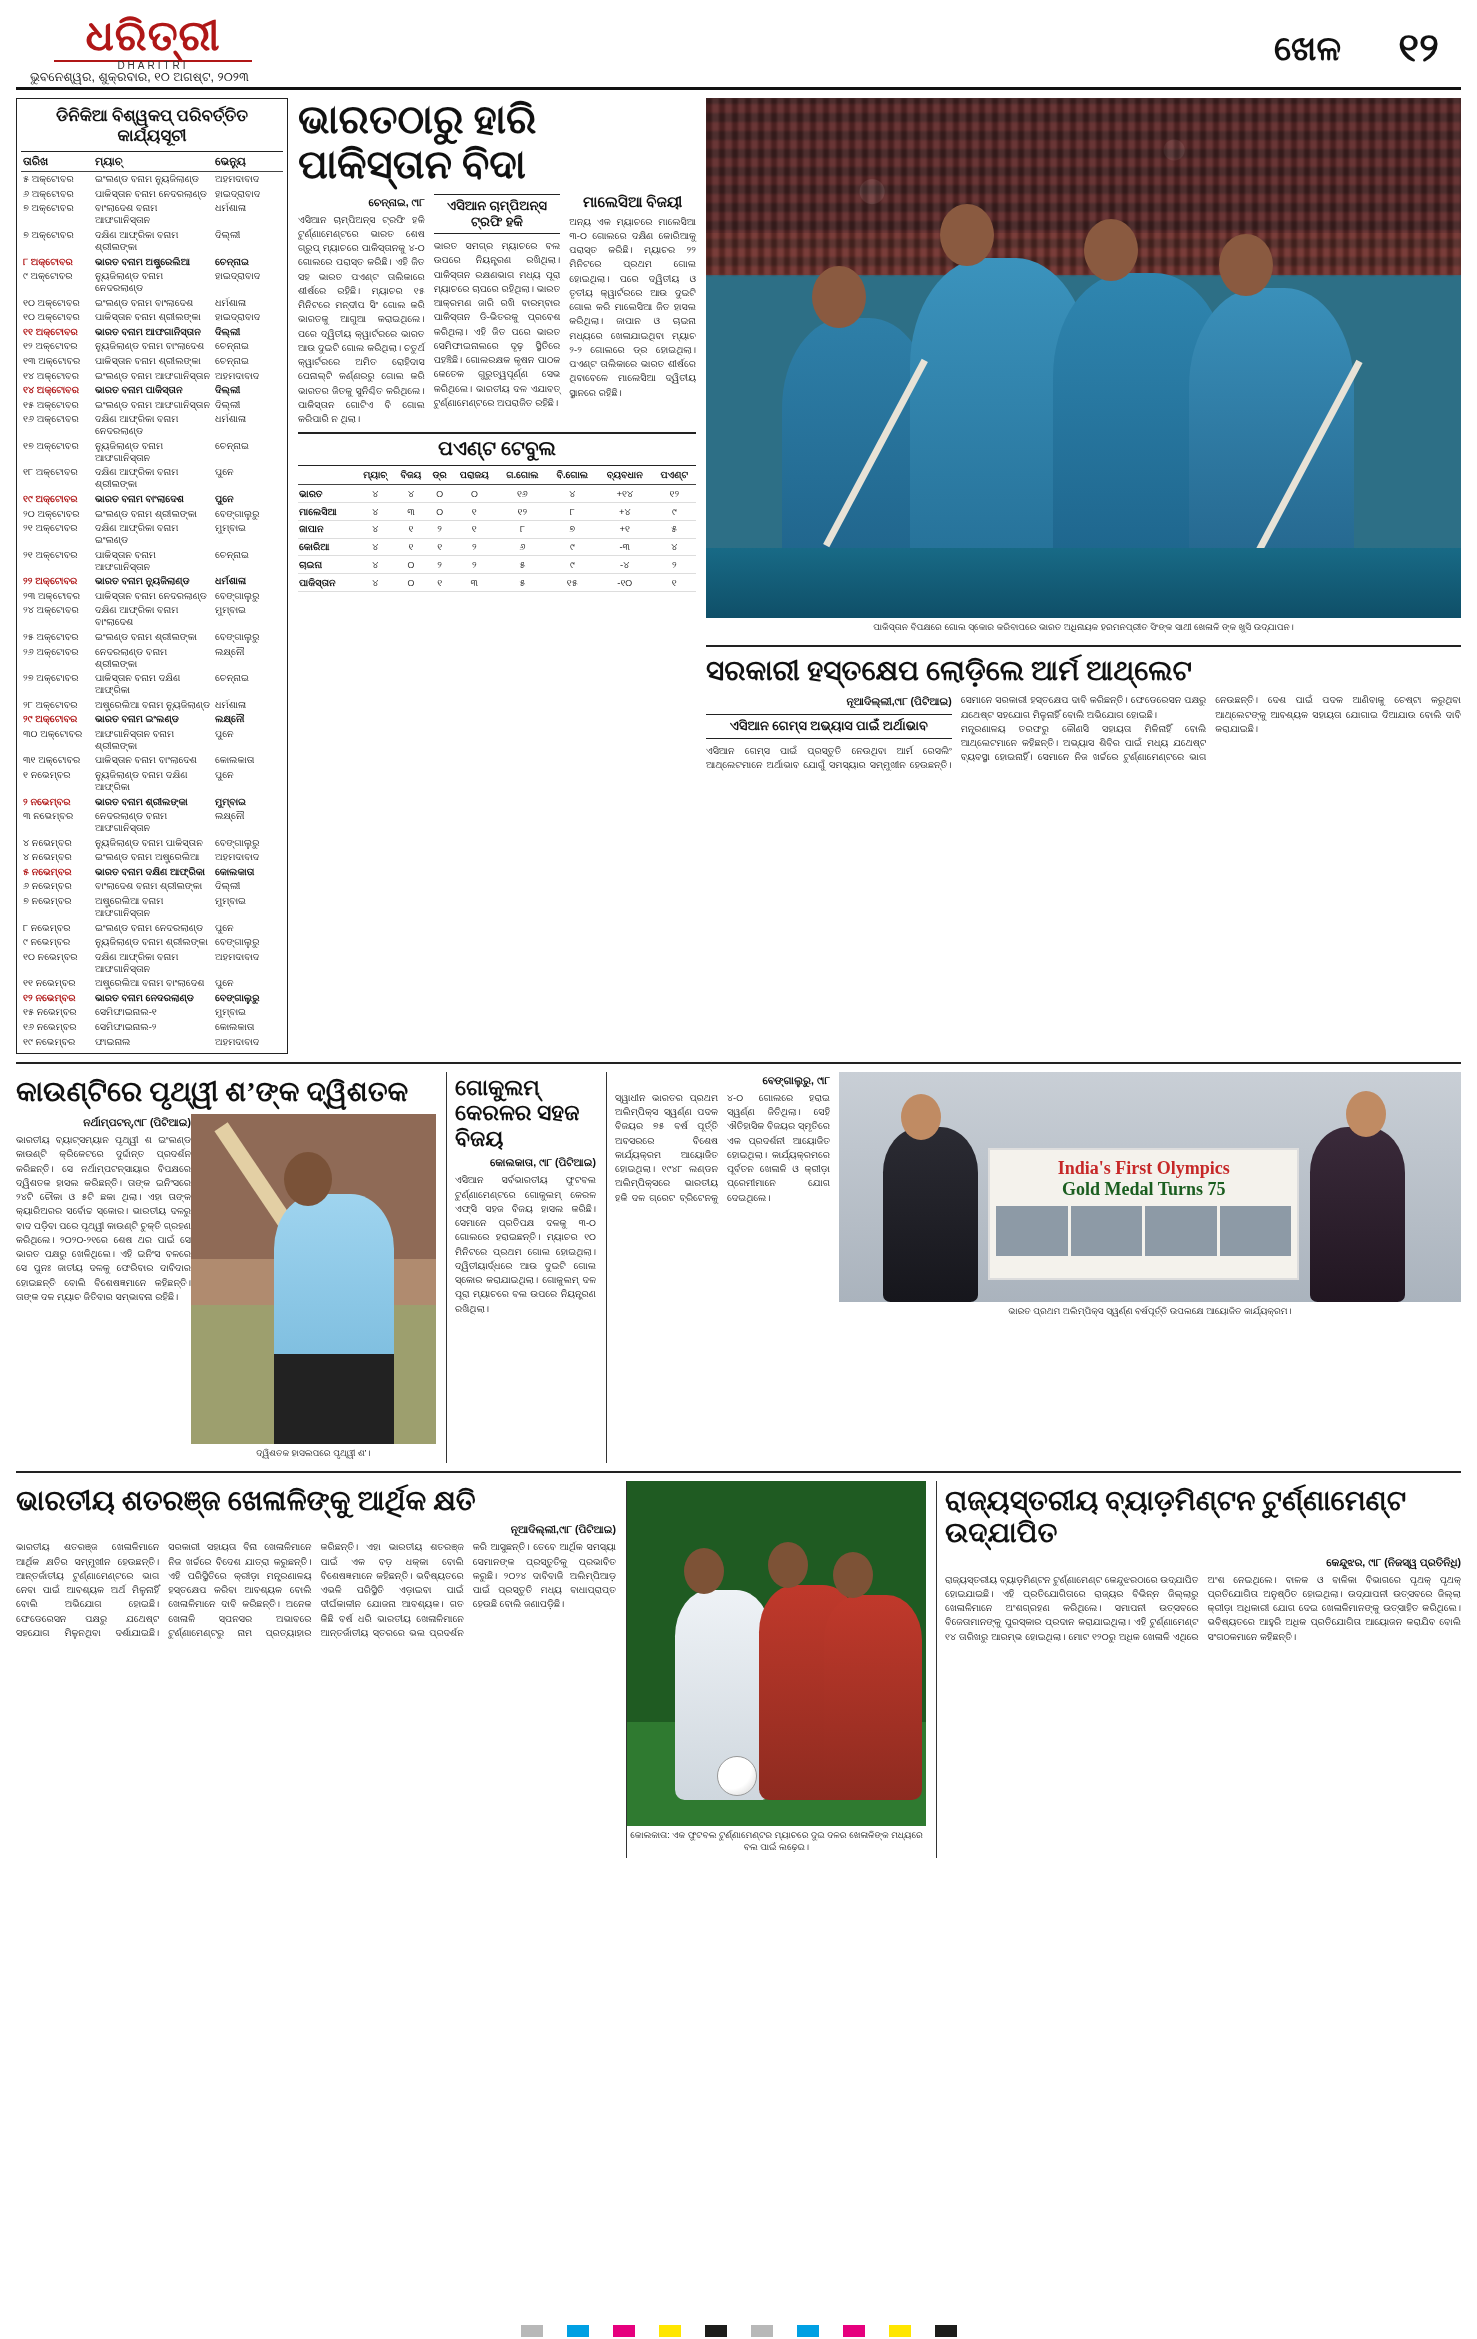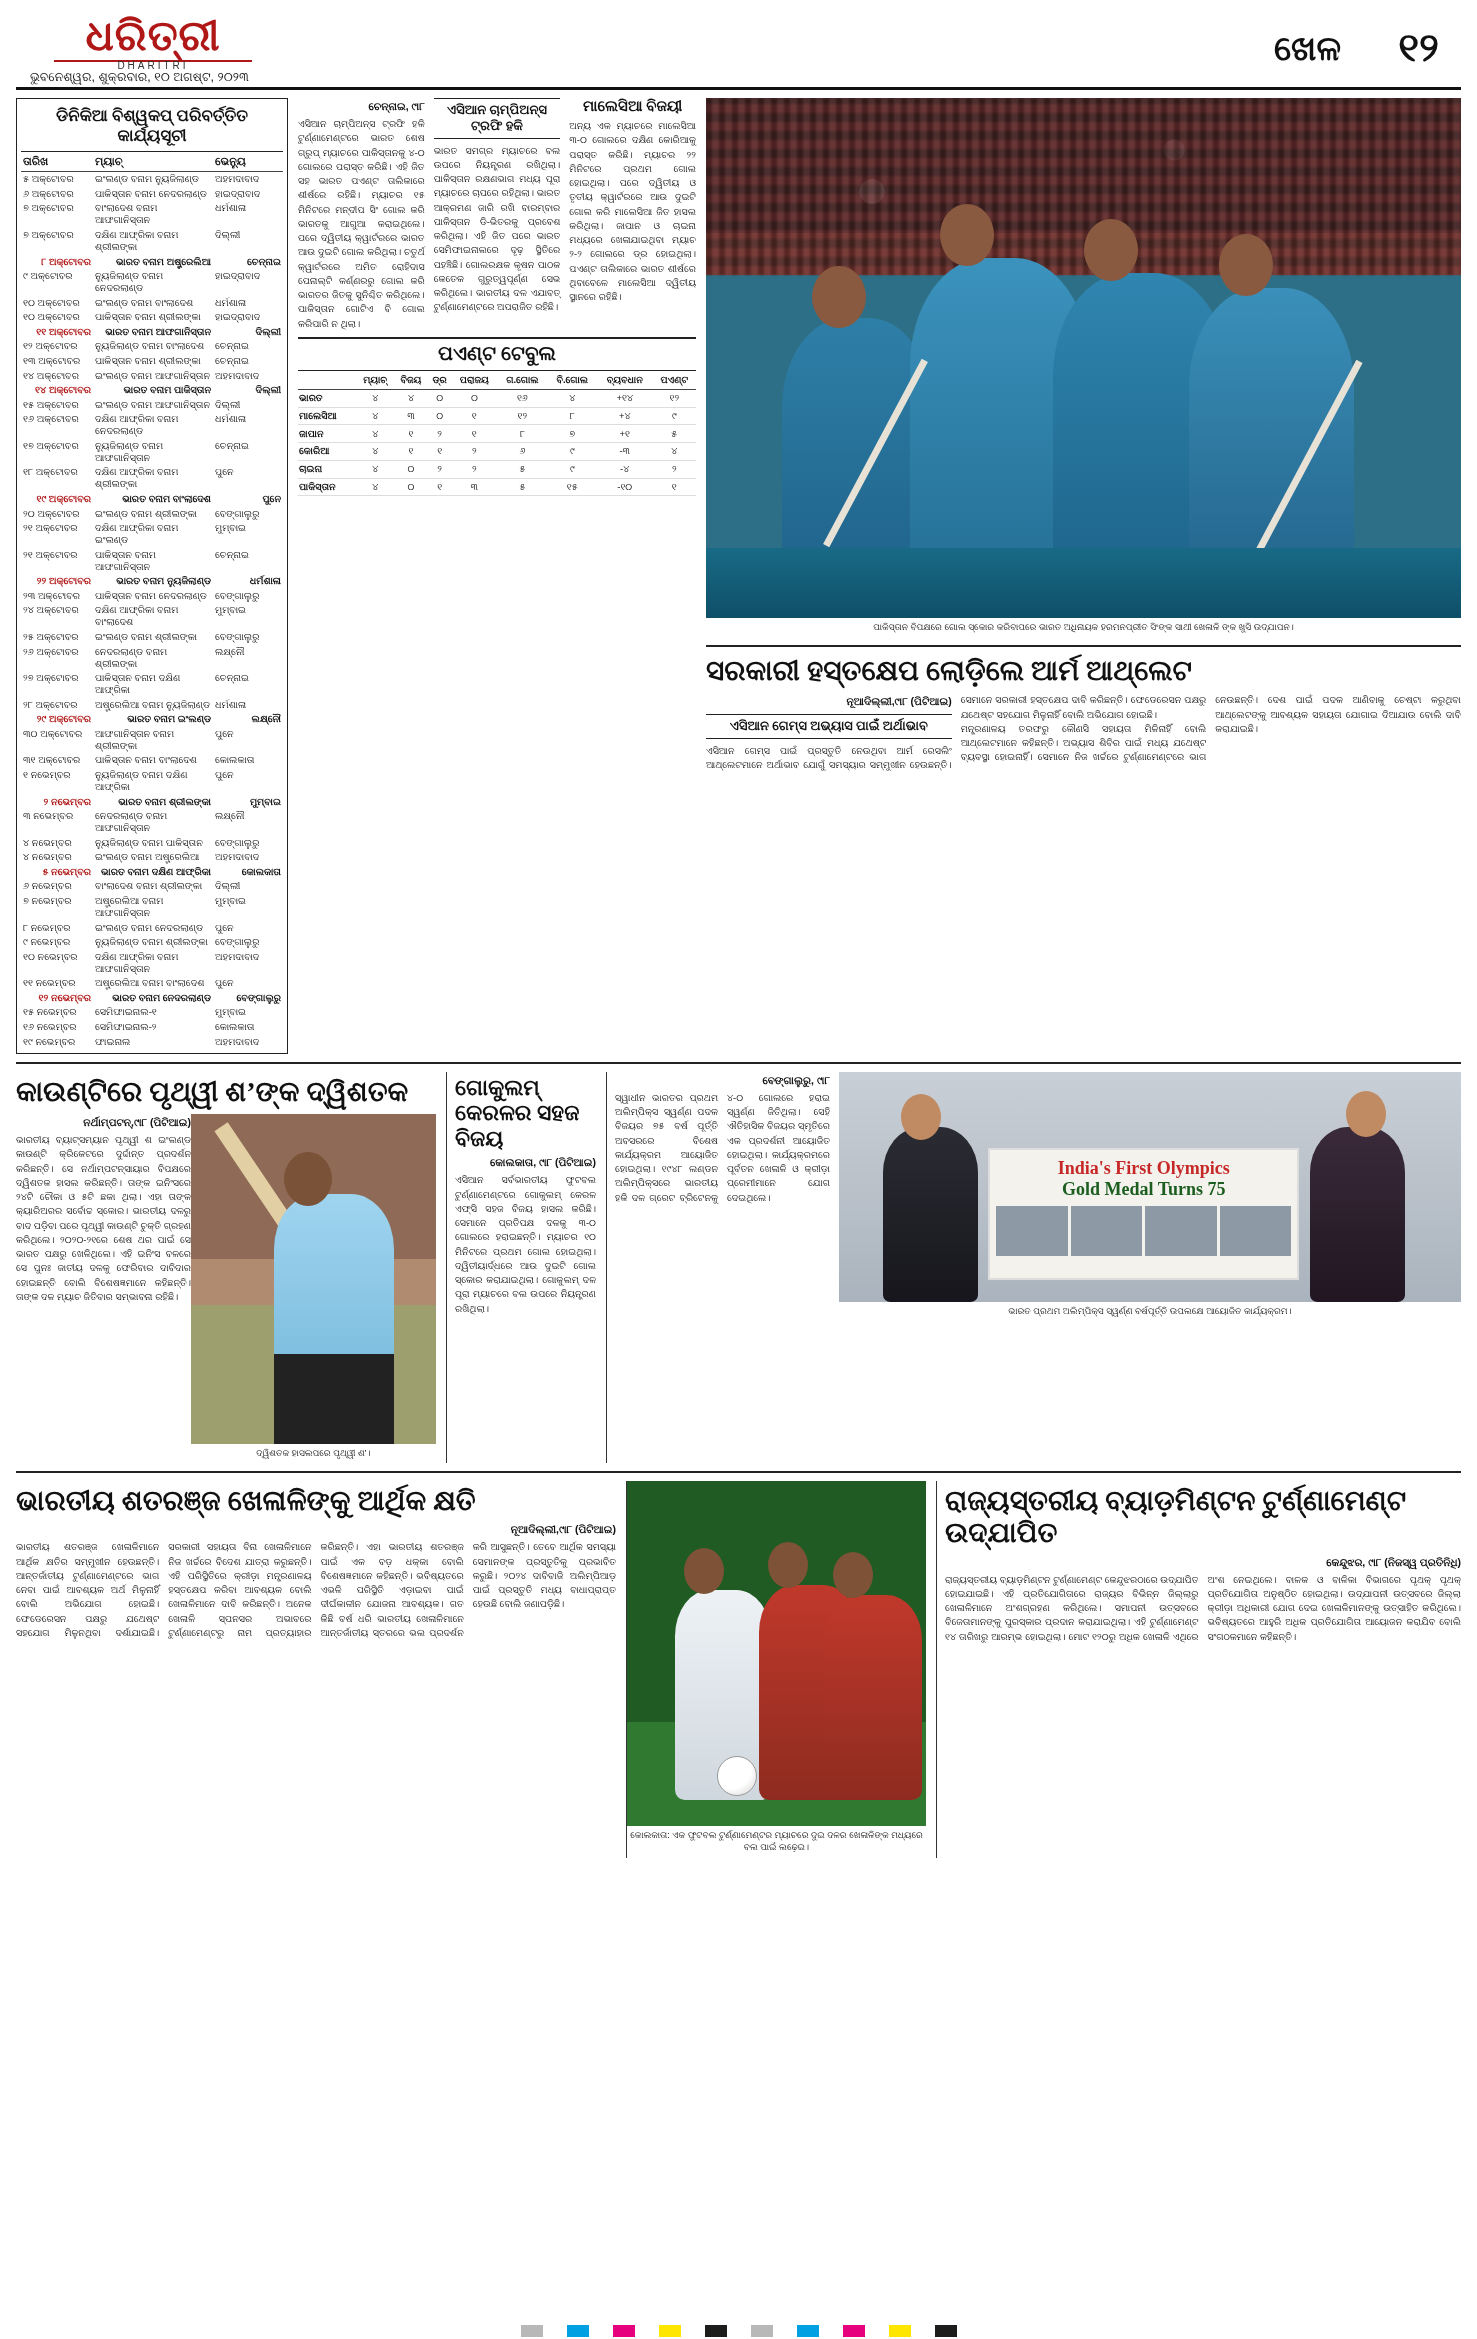--- a/index.html
+++ b/index.html
@@ -33,21 +33,21 @@
   
   .sched-box { border:1.5px solid #222; padding:4px; }
   .sched-title { text-align:center; font-size:16.5px; font-weight:bold; font-family:"Liberation Serif", serif;
                  border-bottom:1.5px solid #222; padding:3px 0 5px; }
   table.sched { width:100%; border-collapse:collapse; font-size:9.6px; }
   table.sched th { font-size:11px; font-weight:bold; padding:3px 2px; border-bottom:1px solid #444; text-align:left; }
   table.sched td { padding:1.3px 2px; vertical-align:top; line-height:1.25; }
   table.sched td.d { width:72px; }
   table.sched td.m { width:120px; }
   table.sched td.v { width:70px; }
-  tr.hl td { font-weight:bold;text-align:right; }
+  tr.hl td { font-weight:bold; }
   tr.hl td.d { color:#b01717; }
 
   
   .hl-main { font-family:"Liberation Serif", serif; font-weight:bold; font-size:40px; line-height:1.12; margin:0 0 6px 0; }
   .hl-2 { font-family:"Liberation Serif", serif; font-weight:bold; font-size:28px; line-height:1.15; margin:4px 0 6px; }
   .hl-3 { font-family:"Liberation Serif", serif; font-weight:bold; font-size:22px; line-height:1.16; margin:3px 0 5px; }
   .dateline { font-size:10.5px; font-weight:bold; text-align:right; margin:2px 0 4px; }
   .sub-head { text-align:center; font-weight:bold; font-size:15px; font-family:"Liberation Serif", serif; margin:6px 0 4px; }
   .boxhead { border-top:1.5px solid #222; border-bottom:1.5px solid #222; text-align:center;
              font-weight:bold; font-size:13px; font-family:"Liberation Serif", serif; padding:3px 2px; margin:6px 0 5px; line-height:1.25; }
@@ -391,20 +391,21 @@
                 <td class="d">୧୯ ନଭେମ୍ବର</td>
                 <td class="m">ଫାଇନାଲ</td>
                 <td class="v">ଅହମଦାବାଦ</td>
               </tr>
             </tbody>
         </table>
       </div>
     </div>
 
     <div class="col c-mid">
+      <h1 class="hl-main">ଭାରତଠାରୁ ହାରି ପାକିସ୍ତାନ ବିଦା</h1>
       <div class="threecol">
         <div class="dateline">ଚେନ୍ନାଇ, ୯ା୮</div>
         <div class="body-text">ଏସିଆନ ଚାମ୍ପିଅନ୍ସ ଟ୍ରଫି ହକି ଟୁର୍ଣ୍ଣାମେଣ୍ଟରେ ଭାରତ ଶେଷ ଗ୍ରୁପ୍ ମ୍ୟାଚରେ ପାକିସ୍ତାନକୁ ୪-୦ ଗୋଲରେ ପରାସ୍ତ କରିଛି। ଏହି ଜିତ ସହ ଭାରତ ପଏଣ୍ଟ ତାଲିକାରେ ଶୀର୍ଷରେ ରହିଛି। ମ୍ୟାଚର ୧୫ ମିନିଟରେ ମନ୍‌ଦୀପ ସିଂ ଗୋଲ କରି ଭାରତକୁ ଆଗୁଆ କରାଇଥିଲେ। ପରେ ଦ୍ୱିତୀୟ କ୍ୱାର୍ଟରରେ ଭାରତ ଆଉ ଦୁଇଟି ଗୋଲ କରିଥିଲା। ଚତୁର୍ଥ କ୍ୱାର୍ଟରରେ ଅମିତ ରୋହିଦାସ ପେନାଲ୍ଟି କର୍ଣ୍ଣରରୁ ଗୋଲ କରି ଭାରତର ଜିତକୁ ସୁନିଶ୍ଚିତ କରିଥିଲେ। ପାକିସ୍ତାନ ଗୋଟିଏ ବି ଗୋଲ କରିପାରି ନ ଥିଲା।</div>
         <div class="boxhead">ଏସିଆନ ଚାମ୍ପିଅନ୍ସ ଟ୍ରଫି ହକି</div>
         <div class="body-text">ଭାରତ ସମଗ୍ର ମ୍ୟାଚରେ ବଲ ଉପରେ ନିୟନ୍ତ୍ରଣ ରଖିଥିଲା। ପାକିସ୍ତାନ ରକ୍ଷଣଭାଗ ମଧ୍ୟ ପୂରା ମ୍ୟାଚରେ ଚାପରେ ରହିଥିଲା। ଭାରତ ଆକ୍ରମଣ ଜାରି ରଖି ବାରମ୍ବାର ପାକିସ୍ତାନ ଡି-ଭିତରକୁ ପ୍ରବେଶ କରିଥିଲା। ଏହି ଜିତ ପରେ ଭାରତ ସେମିଫାଇନାଲରେ ଦୃଢ଼ ସ୍ଥିତିରେ ପହଞ୍ଚିଛି। ଗୋଲରକ୍ଷକ କୃଷନ ପାଠକ କେତେକ ଗୁରୁତ୍ୱପୂର୍ଣ୍ଣ ସେଭ କରିଥିଲେ। ଭାରତୀୟ ଦଳ ଏଯାବତ୍ ଟୁର୍ଣ୍ଣାମେଣ୍ଟରେ ଅପରାଜିତ ରହିଛି।</div>
         <div class="sub-head">ମାଲେସିଆ ବିଜୟୀ</div>
         <div class="body-text">ଅନ୍ୟ ଏକ ମ୍ୟାଚରେ ମାଲେସିଆ ୩-୦ ଗୋଲରେ ଦକ୍ଷିଣ କୋରିଆକୁ ପରାସ୍ତ କରିଛି। ମ୍ୟାଚର ୨୨ ମିନିଟରେ ପ୍ରଥମ ଗୋଲ ହୋଇଥିଲା। ପରେ ଦ୍ୱିତୀୟ ଓ ତୃତୀୟ କ୍ୱାର୍ଟରରେ ଆଉ ଦୁଇଟି ଗୋଲ କରି ମାଲେସିଆ ଜିତ ହାସଲ କରିଥିଲା। ଜାପାନ ଓ ଚାଇନା ମଧ୍ୟରେ ଖେଳାଯାଇଥିବା ମ୍ୟାଚ ୨-୨ ଗୋଲରେ ଡ୍ର ହୋଇଥିଲା। ପଏଣ୍ଟ ତାଲିକାରେ ଭାରତ ଶୀର୍ଷରେ ଥିବାବେଳେ ମାଲେସିଆ ଦ୍ୱିତୀୟ ସ୍ଥାନରେ ରହିଛି।</div>
       </div>
 
       <div class="pt-title">ପଏଣ୍ଟ ଟେବୁଲ</div>

